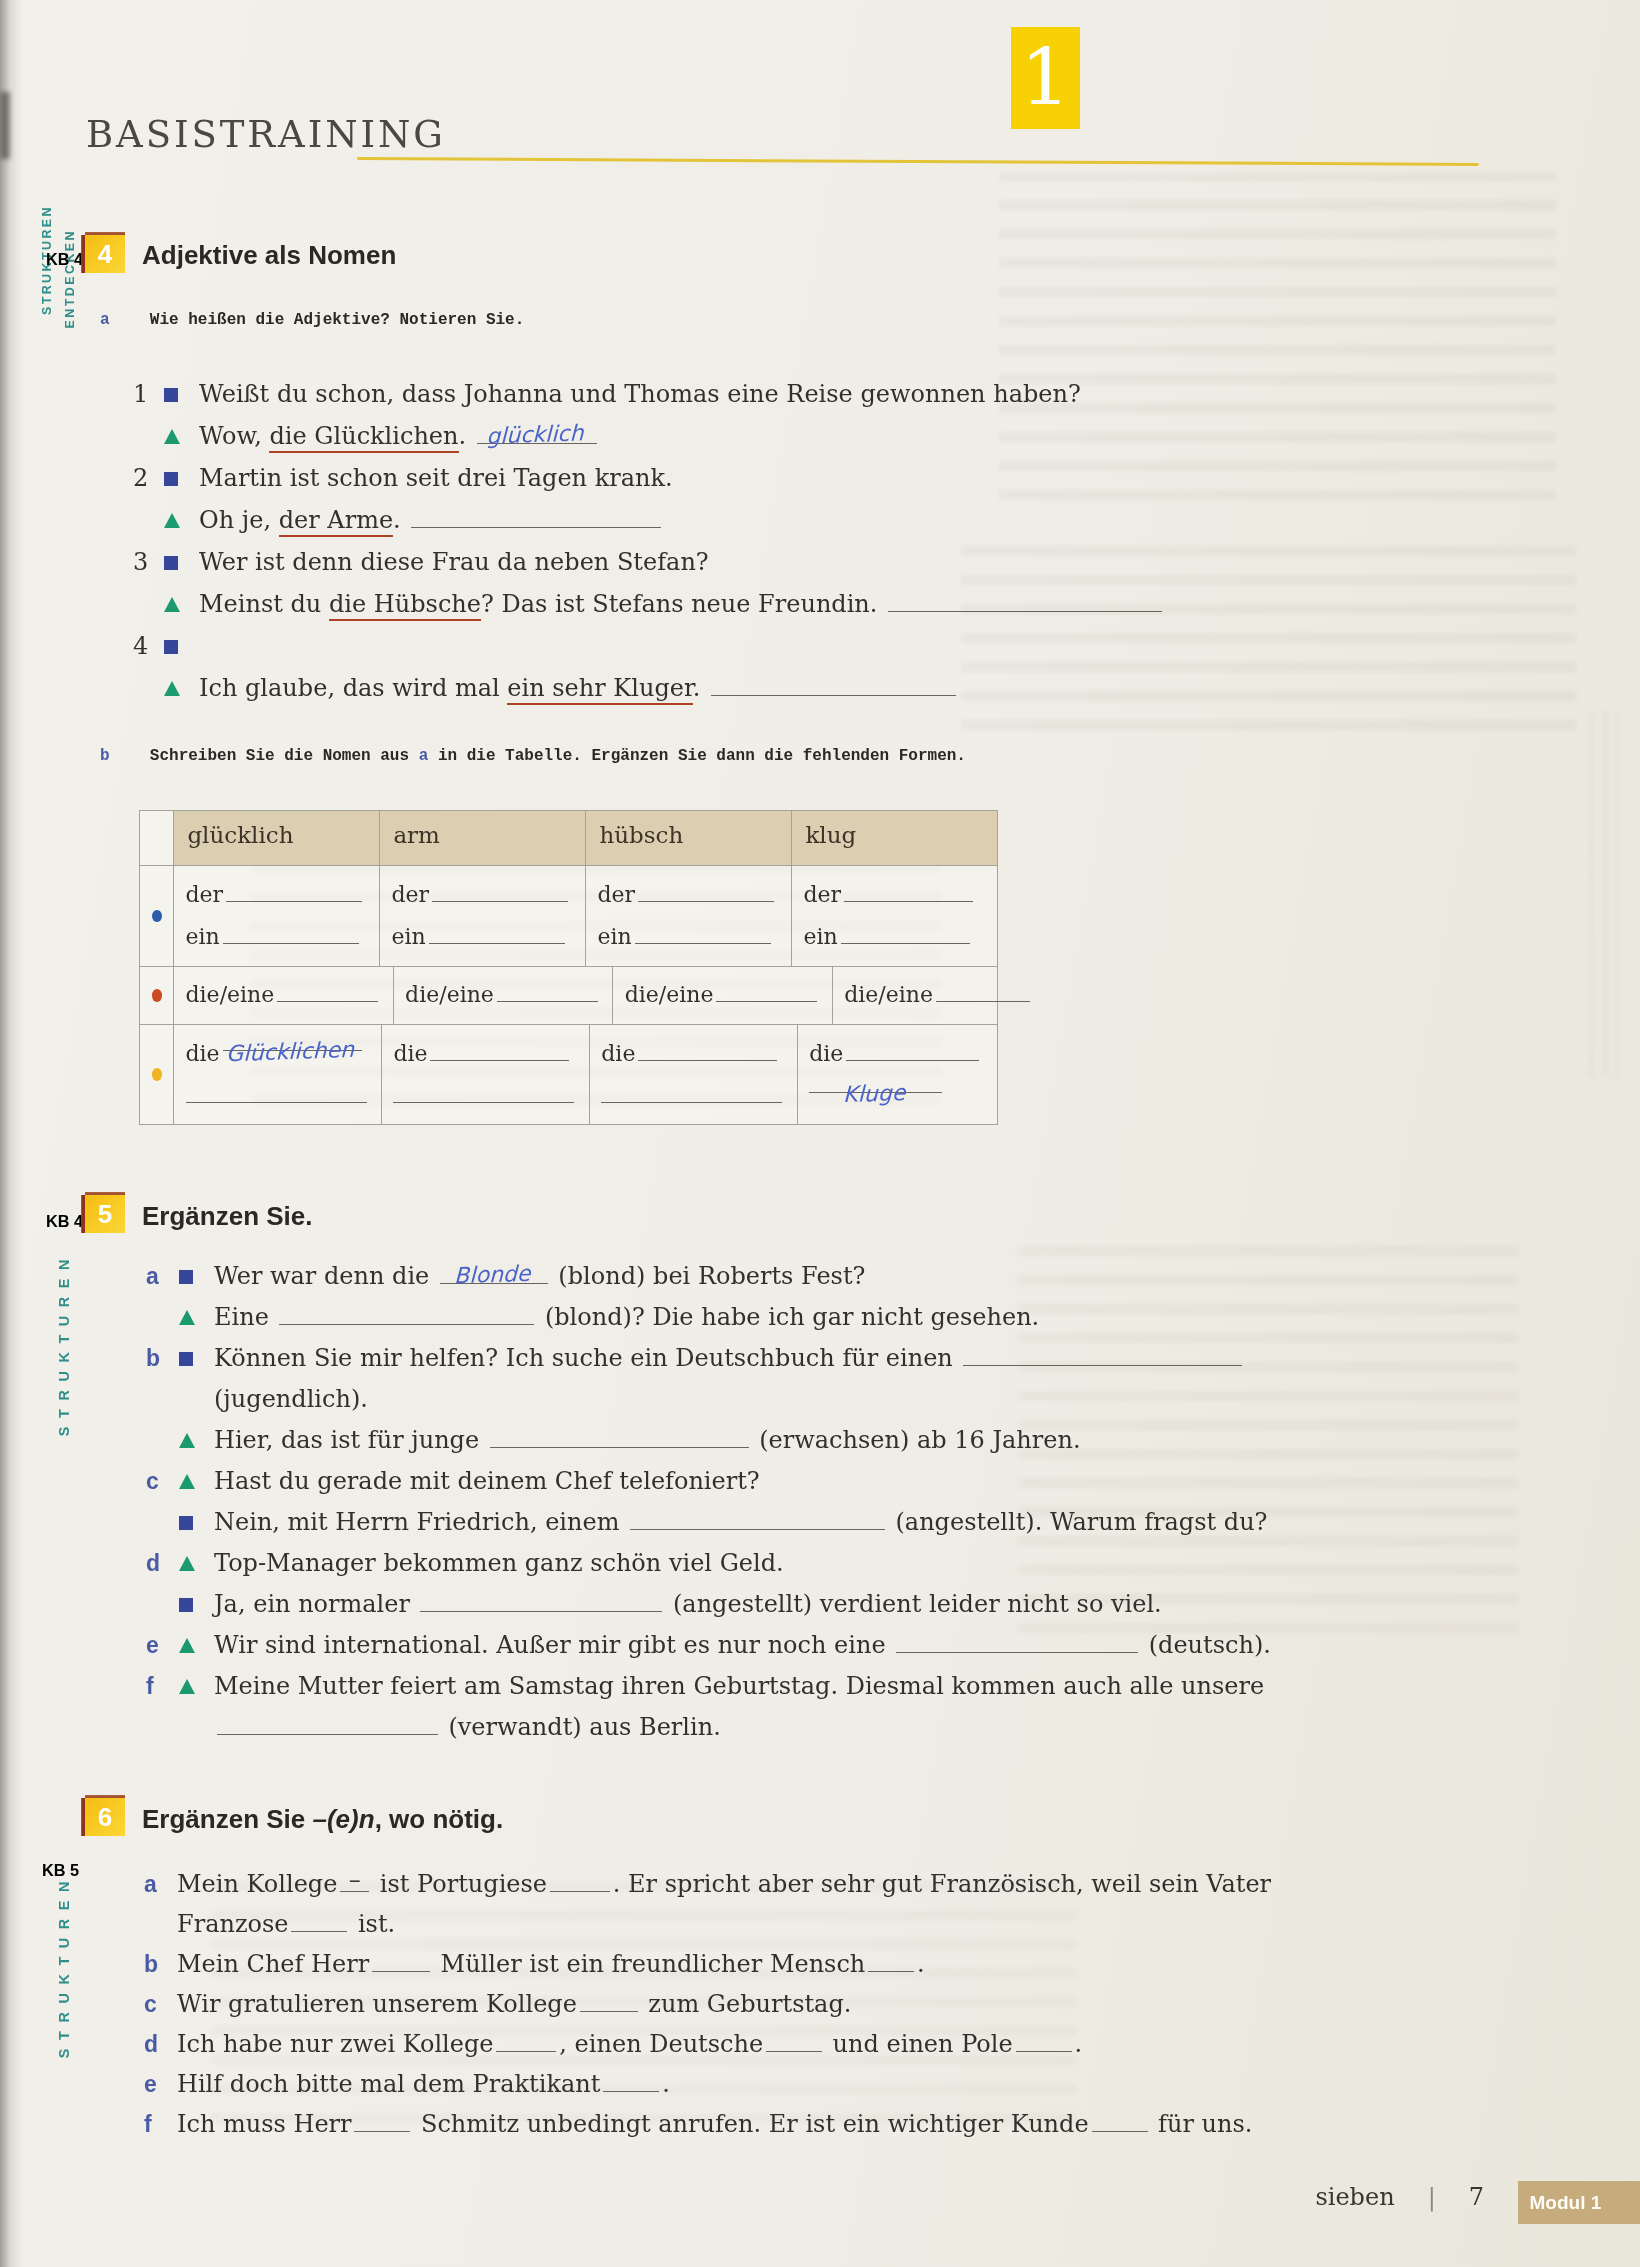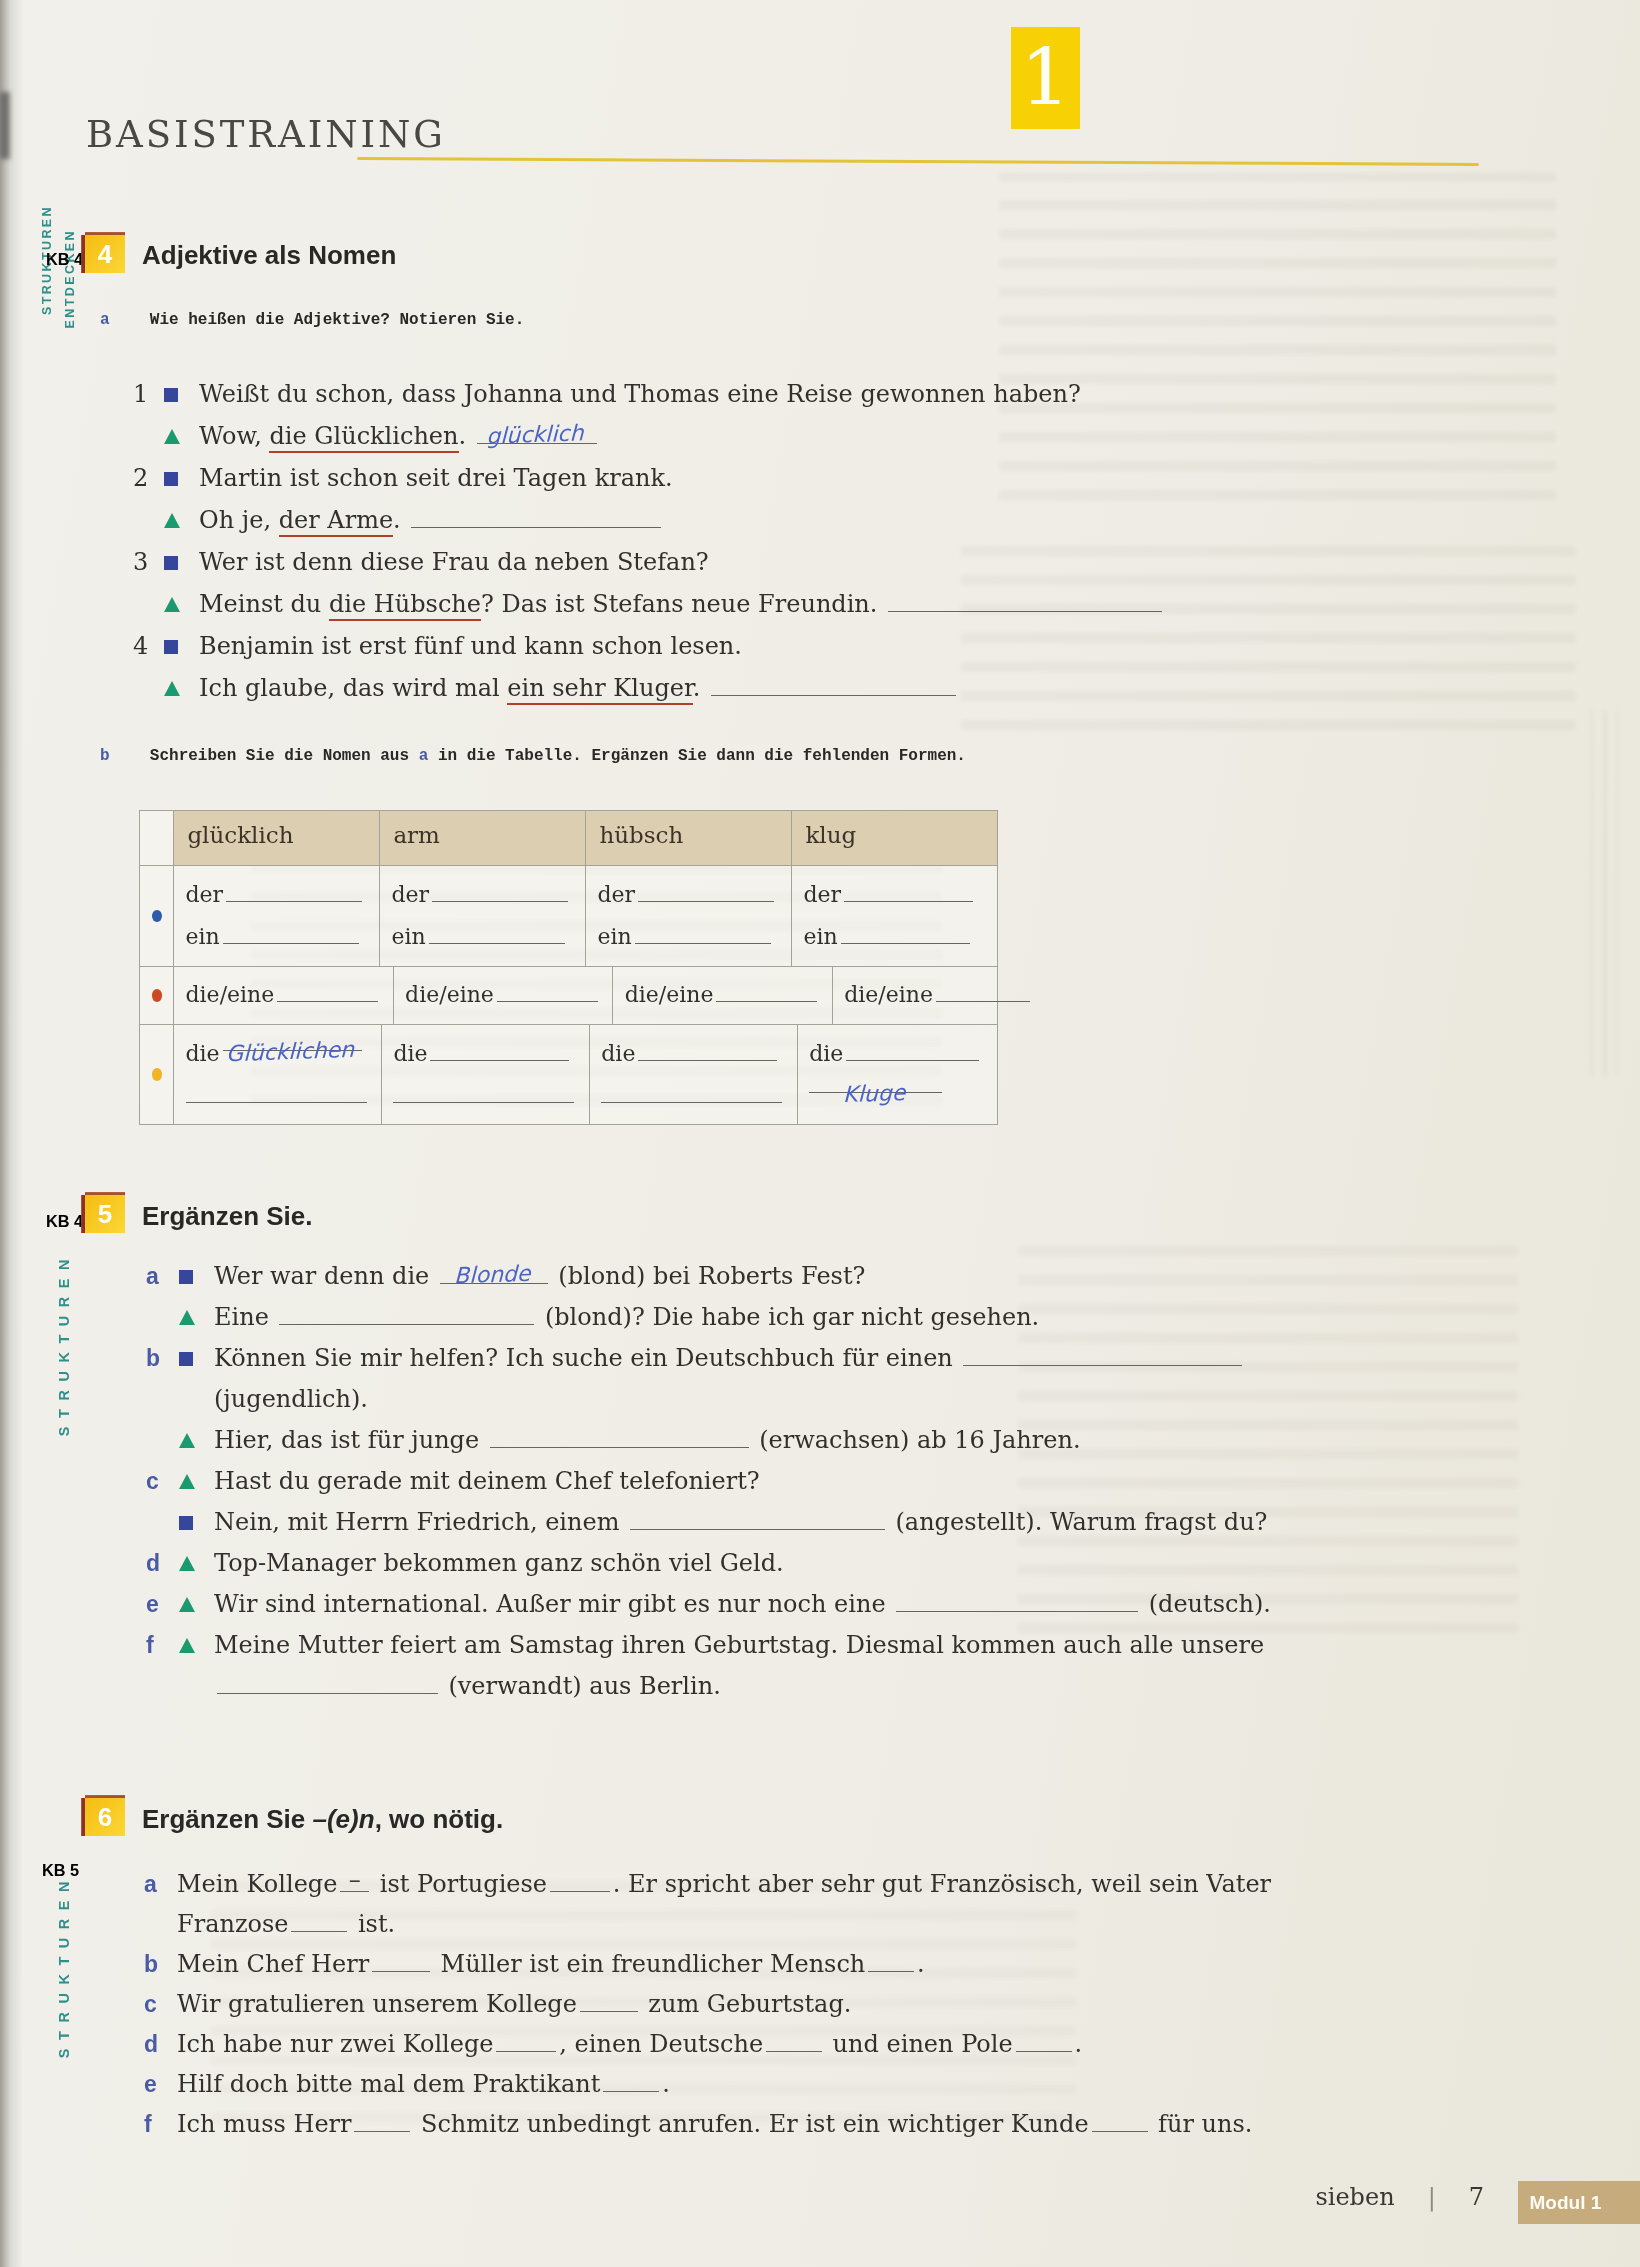--- a/index.html
+++ b/index.html
@@ -151,21 +151,20 @@
     <span class="mkslot">
         <span class="mk-tri"></span>
       </span>
     <span class="txtseg"><span class="seg-t">Meinst du </span><span class="seg-m">die Hübsche</span><span class="seg-t">? Das ist Stefans neue Freundin. </span><span class="blank" style="width: 274px;"></span></span>
   </div>
   <div class="dlg-row">
     <span class="dlg-num">4</span>
     <span class="mkslot">
         <span class="mk-sq"></span>
       </span>
-    <span class="txtseg"><span class="seg-t">Benjamin ist erst fünf und kann schon lesen.</span></span>
   </div>
   <div class="dlg-row">
     <span class="dlg-num"></span>
     <span class="mkslot">
         <span class="mk-tri"></span>
       </span>
     <span class="txtseg"><span class="seg-t">Ich glaube, das wird mal </span><span class="seg-m">ein sehr Kluger</span><span class="seg-t">. </span><span class="blank" style="width: 245px;"></span></span>
   </div>
 </div>
 
@@ -297,20 +296,27 @@
       <span class="txtseg"><span class="seg-t">Nein, mit Herrn Friedrich, einem </span><span class="blank" style="width: 255px;"></span><span class="seg-t"> (angestellt). Warum fragst du?</span></span>
     </div>
   <div class="exrow">
       <span class="letter-col">d</span>
       <span class="mkslot">
         <span class="mk-tri"></span>
       </span>
       <span class="txtseg"><span class="seg-t">Top-Manager bekommen ganz schön viel Geld.</span></span>
     </div>
   <div class="exrow">
+      <span class="letter-col"></span>
+      <span class="mkslot">
+        <span class="mk-sq"></span>
+      </span>
+      <span class="txtseg"><span class="seg-t">Ja, ein normaler </span><span class="blank" style="width: 242px;"></span><span class="seg-t"> (angestellt) verdient leider nicht so viel.</span></span>
+    </div>
+  <div class="exrow">
       <span class="letter-col">e</span>
       <span class="mkslot">
         <span class="mk-tri"></span>
       </span>
       <span class="txtseg"><span class="seg-t">Wir sind international. Außer mir gibt es nur noch eine </span><span class="blank" style="width: 242px;"></span><span class="seg-t"> (deutsch).</span></span>
     </div>
   <div class="exrow">
       <span class="letter-col">f</span>
       <span class="mkslot">
         <span class="mk-tri"></span>

